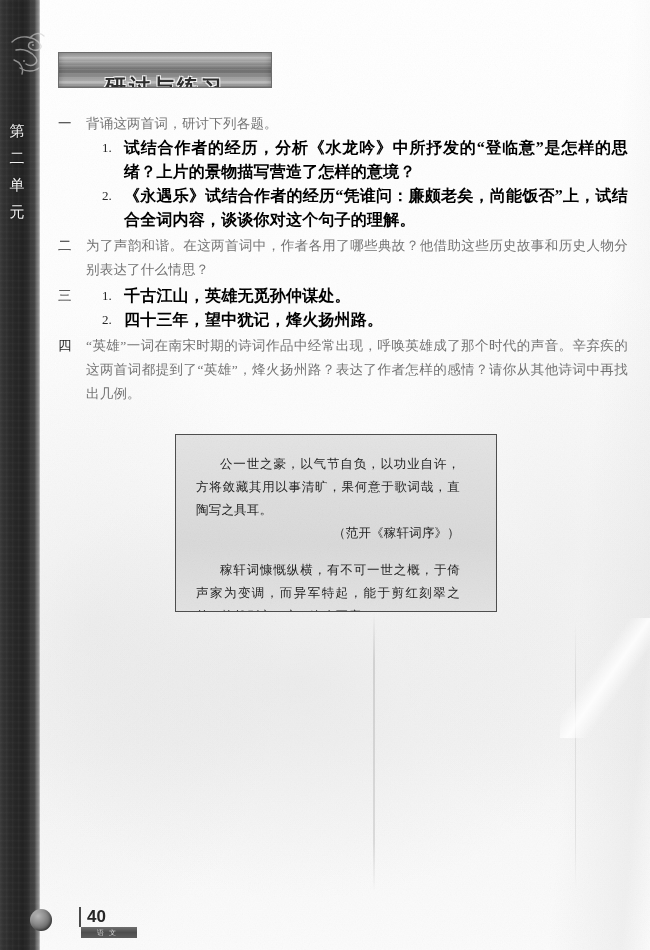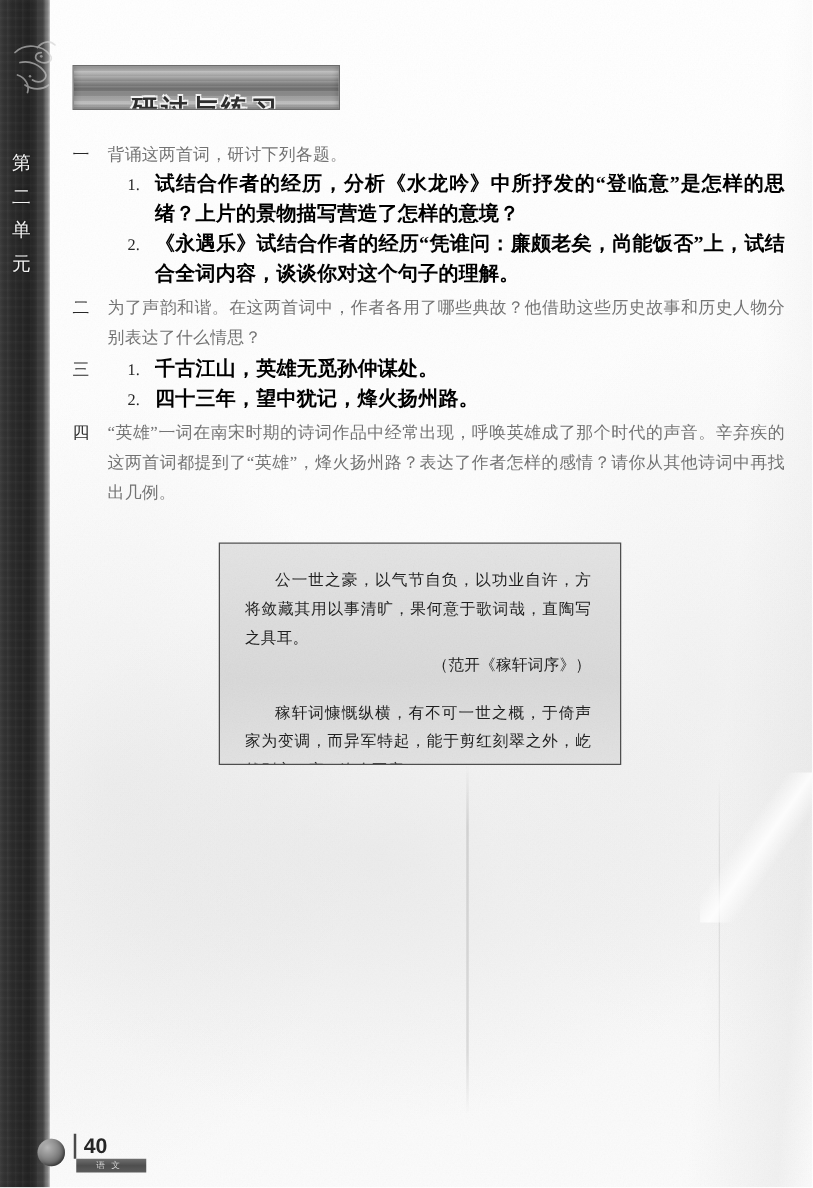--- a/index.html
+++ b/index.html
@@ -211,21 +211,21 @@
   .quote-box {
     position: absolute;
     left: 175px;
     top: 434px;
     width: 322px;
     height: 178px;
     border: 1px solid #4e4e4e;
     background:
       linear-gradient(180deg, #e4e4e4 0%, #dedede 30%, #d9d9d9 62%, #e2e2e2 100%);
     box-sizing: border-box;
-    padding: 18px 23px 0 20px;
+    padding: 18px 36px 0 20px;
     overflow: hidden;
   }
   .quote-box-grain {
     position: absolute;
     inset: 0;
     opacity: 0.55;
     pointer-events: none;
   }
   .quote-block {
     position: relative;
@@ -234,35 +234,36 @@
   .quote-body {
     font-family: "Liberation Serif", "DejaVu Serif", serif;
     font-size: 12.5px;
     line-height: 23px;
     color: #1f1f1f;
     text-align: justify;
     text-indent: 24px;
     letter-spacing: 0.2px;
   }
   .quote-source {
-    font-family: Liberation Mono, monospace;
+    font-family: Liberation Serif, serif;
     font-size: 12.5px;
     line-height: 23px;
     color: #1f1f1f;
     text-align: right;
     letter-spacing: 0.2px;
   }
 
   
   .footer {
     position: absolute;
     left: 30px;
     bottom: 12px;
     display: flex;
-    align-items: flex-end;
+    align-items: center;
+    gap: 20px;
   }
   .footer-ornament {
     width: 22px;
     height: 22px;
     border-radius: 50%;
     margin-right: 7px;
     margin-bottom: 5px;
     background:
       radial-gradient(circle at 36% 32%, #b6b6b6 0%, #8c8c8c 38%, #5f5f5f 72%, #474747 100%);
     box-shadow: inset -1px -1px 3px rgba(0,0,0,0.45), inset 1px 1px 2px rgba(255,255,255,0.25);

